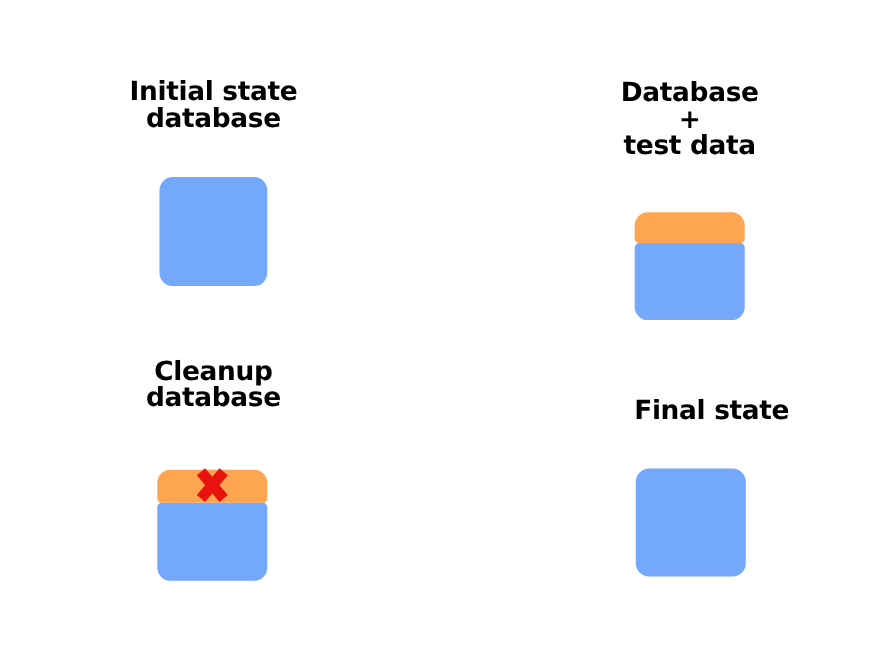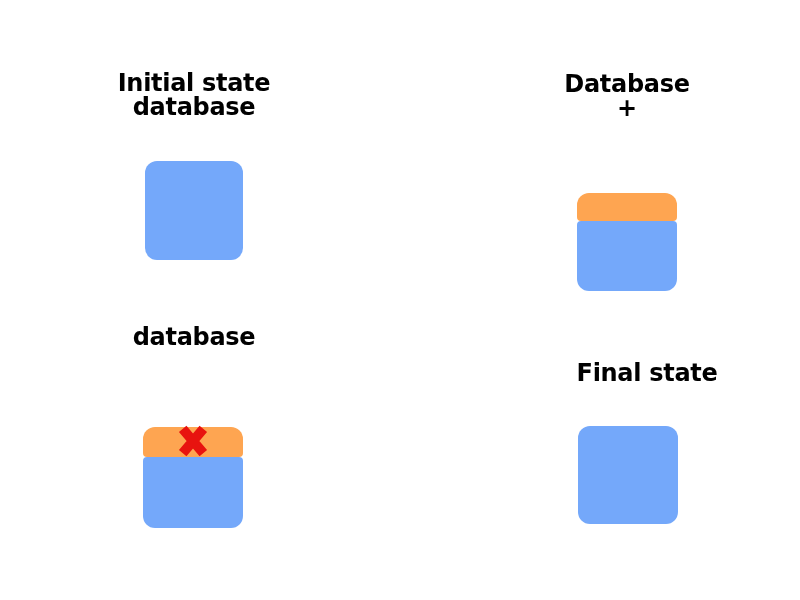--- a/index.html
+++ b/index.html
@@ -86,27 +86,29 @@
 
   <div class="panel-title title-initial">
     <span class="line">Initial state</span>
     <span class="line">database</span>
   </div>
   <div class="db-shape db-square shape-initial"></div>
 
   <div class="panel-title title-testdata">
     <span class="line">Database</span>
     <span class="line">+</span>
+    <span class="line">test data</span>
   </div>
   <div class="db-shape db-stack shape-testdata">
     <div class="band-test-data"></div>
     <div class="band-db-body"></div>
   </div>
 
   <div class="panel-title title-cleanup">
+    <span class="line">Cleanup</span>
     <span class="line">database</span>
   </div>
   <div class="db-shape db-stack shape-cleanup">
     <div class="band-test-data">
       <span class="x-mark">
         <svg viewBox="0 0 32 34" xmlns="http://www.w3.org/2000/svg">
           <path d="M5 4 L27 30 M27 4 L5 30" stroke="#E8130F" stroke-width="10.5" stroke-linecap="butt" fill="none"></path>
         </svg>
       </span>
     </div>

